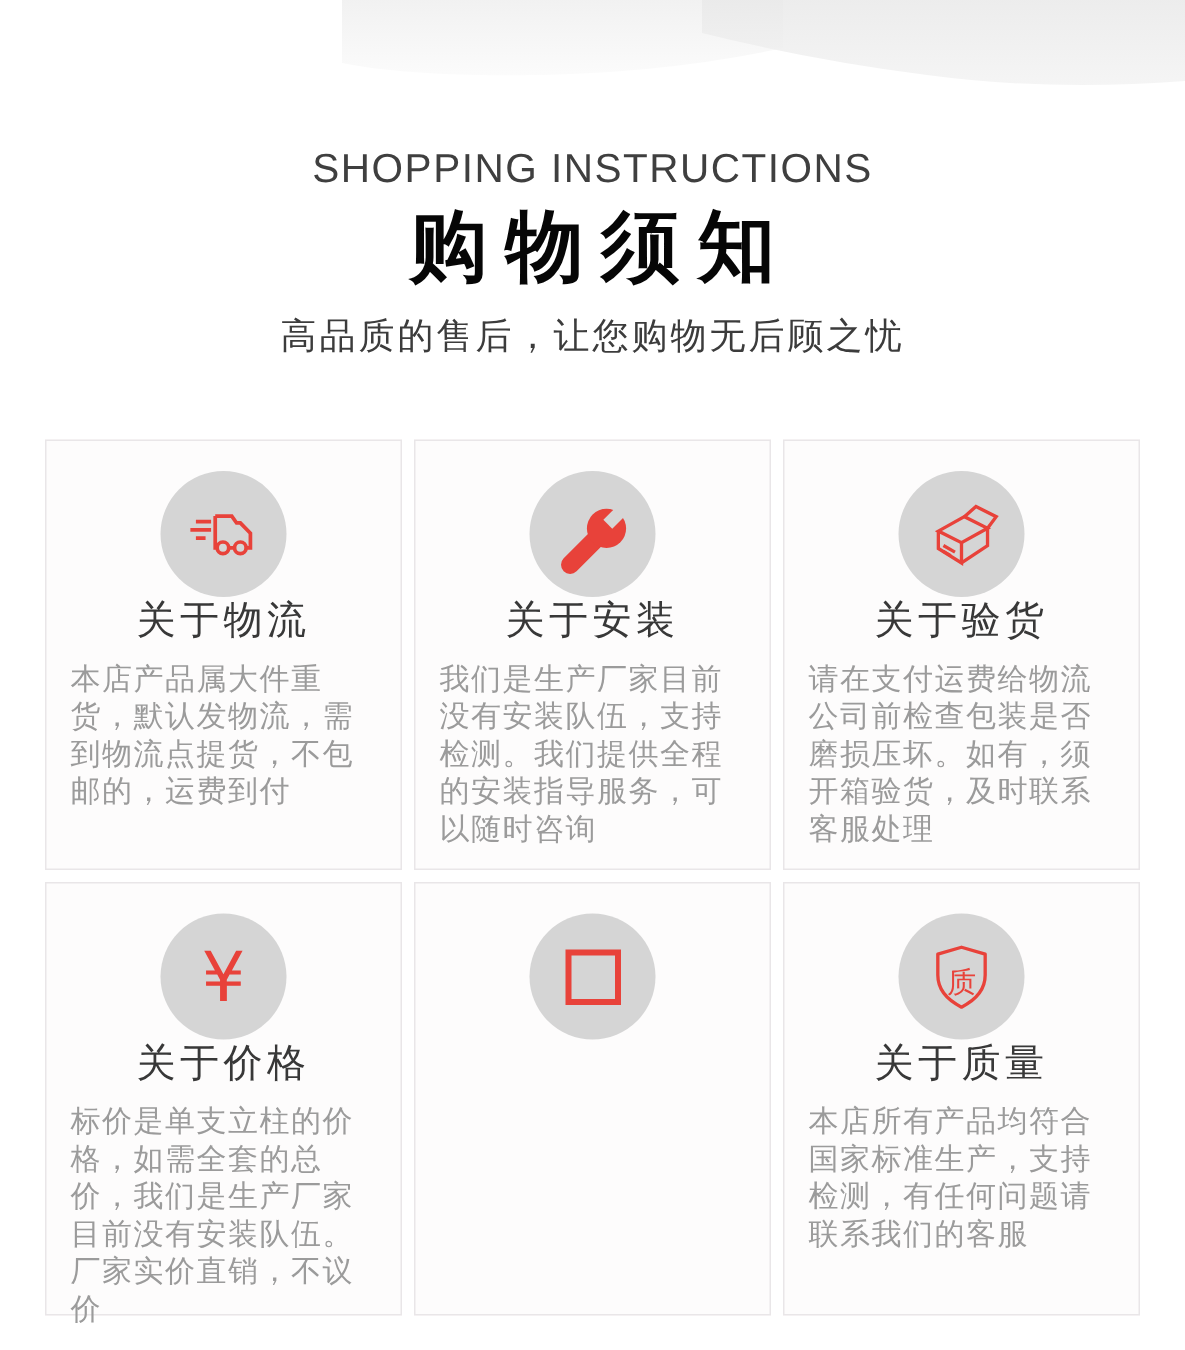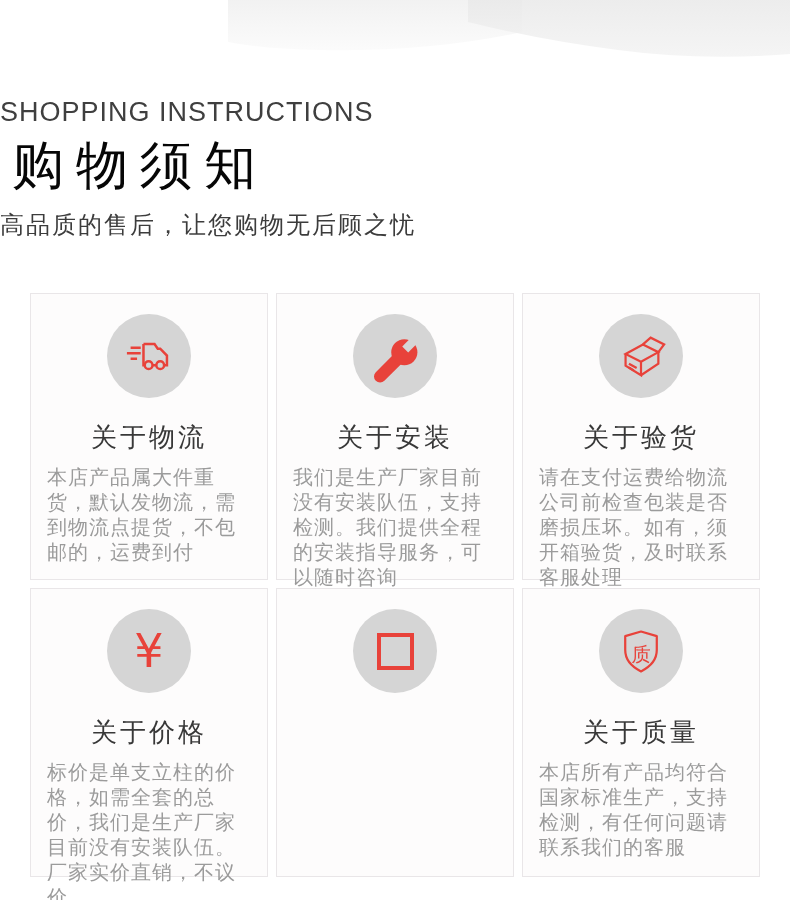--- a/index.html
+++ b/index.html
@@ -3,27 +3,27 @@
 <meta charset="utf-8">
 <style>
   html,body{margin:0;padding:0;}
   body{
     width:790px;height:900px;
     background:#ffffff;
     font-family:"Liberation Sans","DejaVu Sans",sans-serif;
     position:relative;overflow:hidden;
   }
   .top-deco{position:absolute;top:0;left:0;width:790px;height:64px;pointer-events:none;}
-  .header{position:relative;text-align:left;padding-top:94px;}
+  .header{position:relative;text-align:center;padding-top:94px;}
   .heading-en{
     font-size:27px;letter-spacing:1px;color:#3f3f3f;
     height:36px;line-height:36px;font-weight:400;
   }
   .title-cn{
-    font-size:52px;font-weight:normal;color:#060606;
+    font-size:52px;font-weight:bold;color:#060606;
     letter-spacing:12px;margin-left:12px;
     height:62px;line-height:62px;margin-top:4px;
   }
   .tagline{
     font-size:24px;color:#3c3c3c;letter-spacing:2px;
     height:34px;line-height:34px;margin-top:12px;font-family:Liberation Serif, serif;
   }
   .grid{
     width:730px;margin:51px auto 0;
     display:grid;grid-template-columns:repeat(3,1fr);
@@ -33,21 +33,21 @@
     background:#fdfcfc;border:1px solid #e9e6e8;
     box-sizing:border-box;text-align:center;
   }
   .circle{
     width:84px;height:84px;border-radius:50%;
     background:#d5d5d5;margin:20px auto 0;
     display:flex;align-items:center;justify-content:center;
   }
   .card-title{
     font-size:26px;color:#383838;letter-spacing:3px;
-    margin-top:24px;height:30px;line-height:30px;
+    height:30px;line-height:30px;
   }
   .card-body{
     font-size:20px;color:#9b9b9b;letter-spacing:1px;
     line-height:25px;text-align:left;
     padding:13px 16px 0;
   }
   .yuan-glyph{
     font-family:"DejaVu Sans",sans-serif;
     font-size:46px;line-height:1;color:#e8423a;
   }

